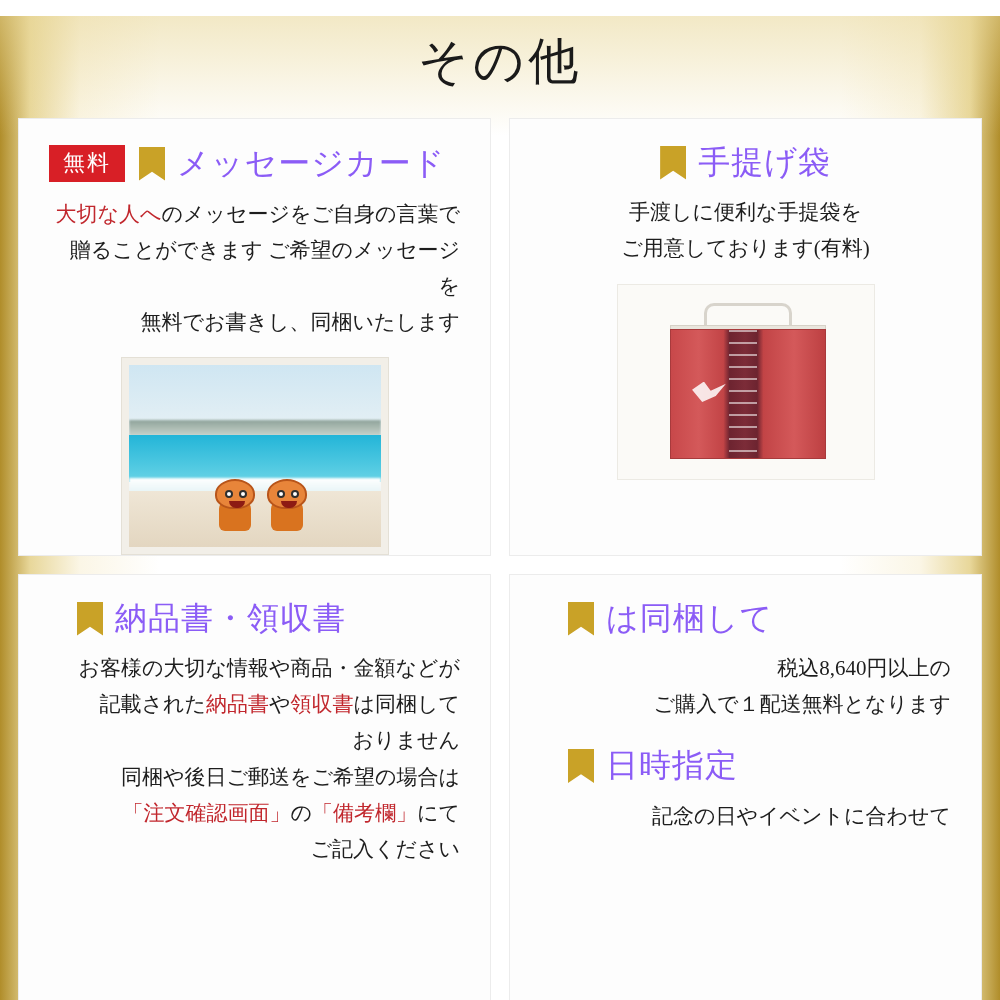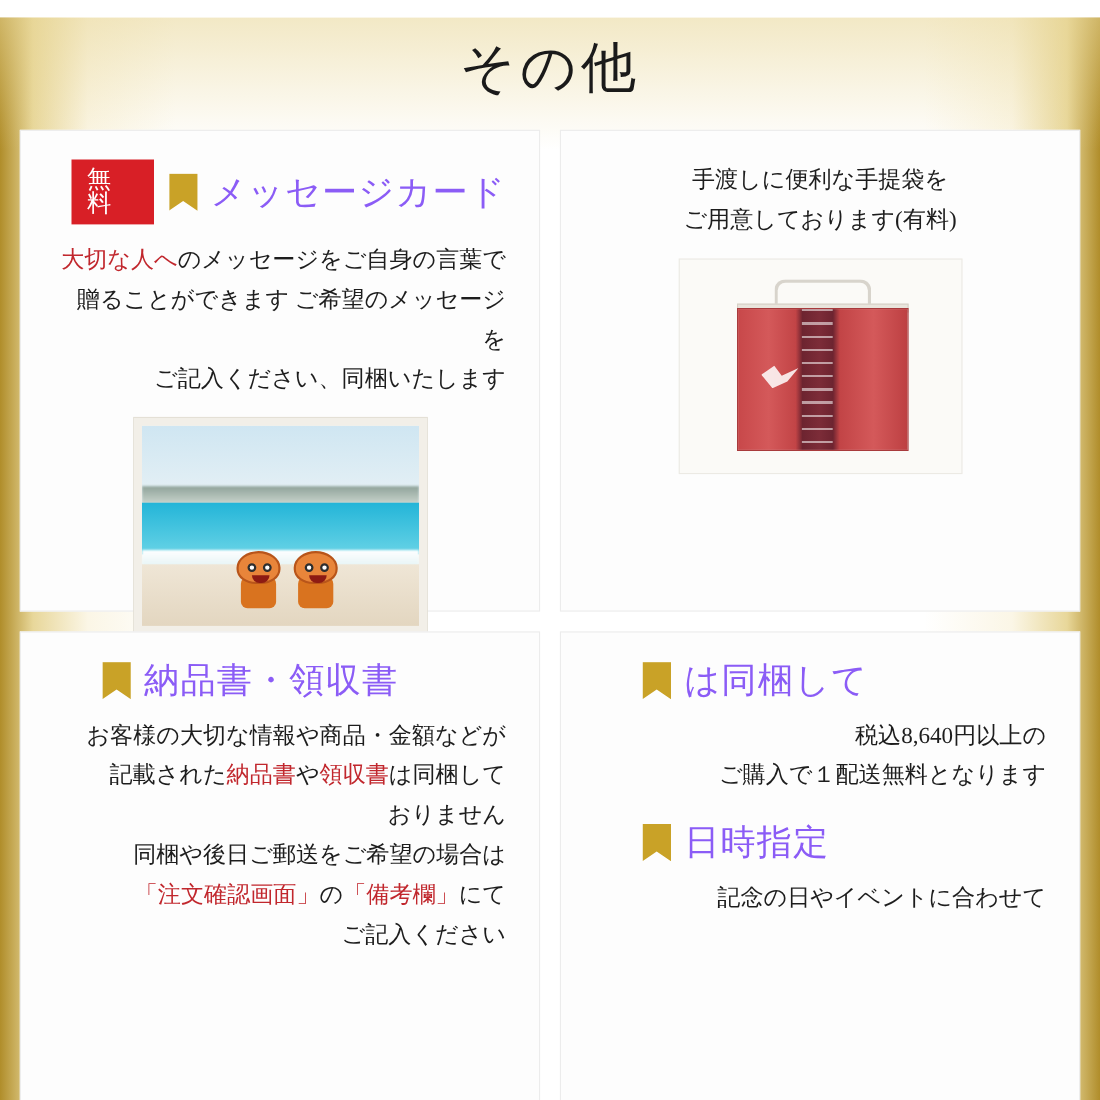--- a/index.html
+++ b/index.html
@@ -76,21 +76,21 @@
     width: 474px;
     padding: 26px 30px 24px 30px;
   }
   .card.r1 { height: 438px; }
   .card.r2 { height: 496px; }
 
   .head {
     display: flex;
     align-items: center;
     gap: 8px;
-    margin: 0 0 14px 16px;
+    margin: 0 0 14px 0;
   }
   .head.center { justify-content: center; }
   .head.indent { padding-left: 28px; }
 
   .badge {
     display: inline-block;
     background: #d81f26;
     color: #ffffff;
     font-size: 22px;
     letter-spacing: 2px;
@@ -270,21 +270,21 @@
 
       <div class="card r1">
         <div class="head">
           <span class="badge">無料</span>
           <span class="ribbon"></span>
           <span class="head-text">メッセージカード</span>
         </div>
         <p class="body-text">
           <span class="hl">大切な人へ</span><span>のメッセージをご自身の言葉で</span><br>
           <span>贈ることができます ご希望のメッセージを</span><br>
-          <span>ご記入ください、同梱いたします</span>
+          <span>無料でお書きし、同梱いたします</span>
         </p>
         <div class="photo-wrap">
           <div class="photo">
             <div class="ph-sky"></div>
             <div class="ph-land"></div>
             <div class="ph-sea"></div>
             <div class="ph-foam"></div>
             <div class="ph-sand"></div>
             <div class="shisa left">
               <div class="body"></div>
@@ -300,20 +300,24 @@
                 <div class="eye l"></div>
                 <div class="eye r"></div>
                 <div class="mouth"></div>
               </div>
             </div>
           </div>
         </div>
       </div>
 
       <div class="card r1">
+        <div class="head center">
+          <span class="ribbon"></span>
+          <span class="head-text">手提げ袋</span>
+        </div>
         <p class="body-text center">
           <span>手渡しに便利な手提袋を</span><br>
           <span>ご用意しております(有料)</span>
         </p>
         <div class="photo-wrap">
           <div class="bag-frame">
             <div class="handle"></div>
             <div class="bag-top"></div>
             <div class="bag">
               <div class="stripe-pattern"></div>

